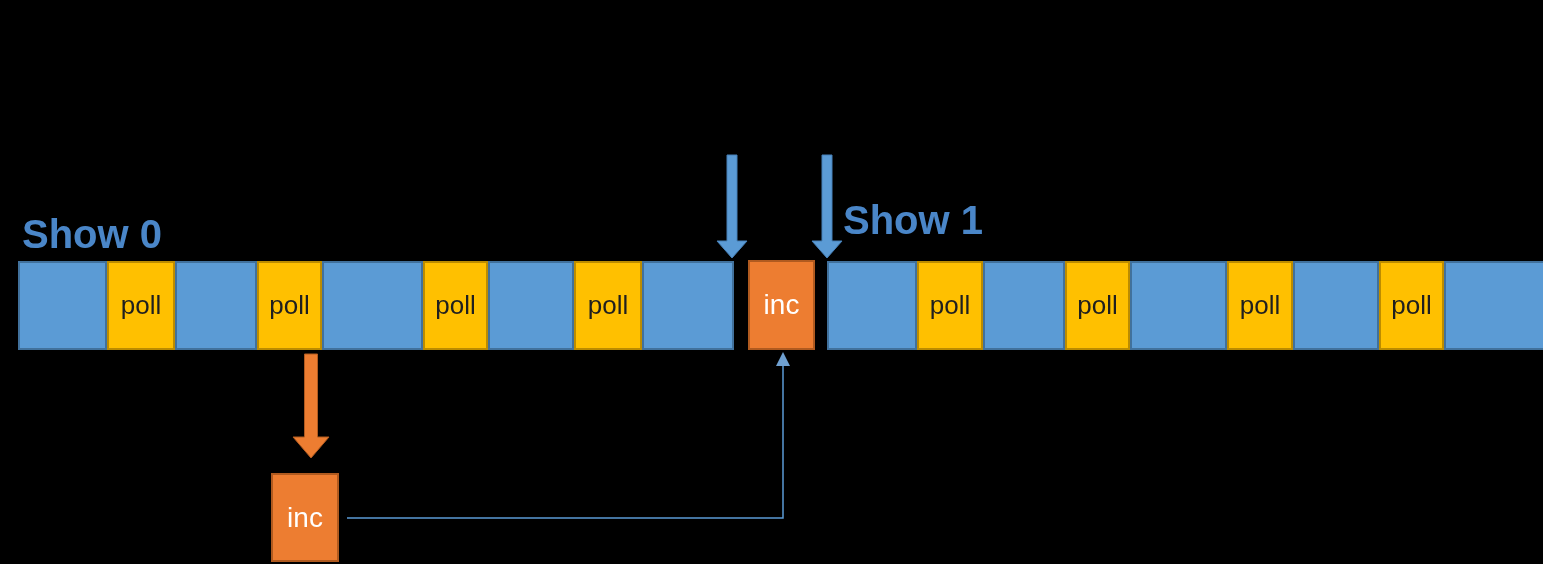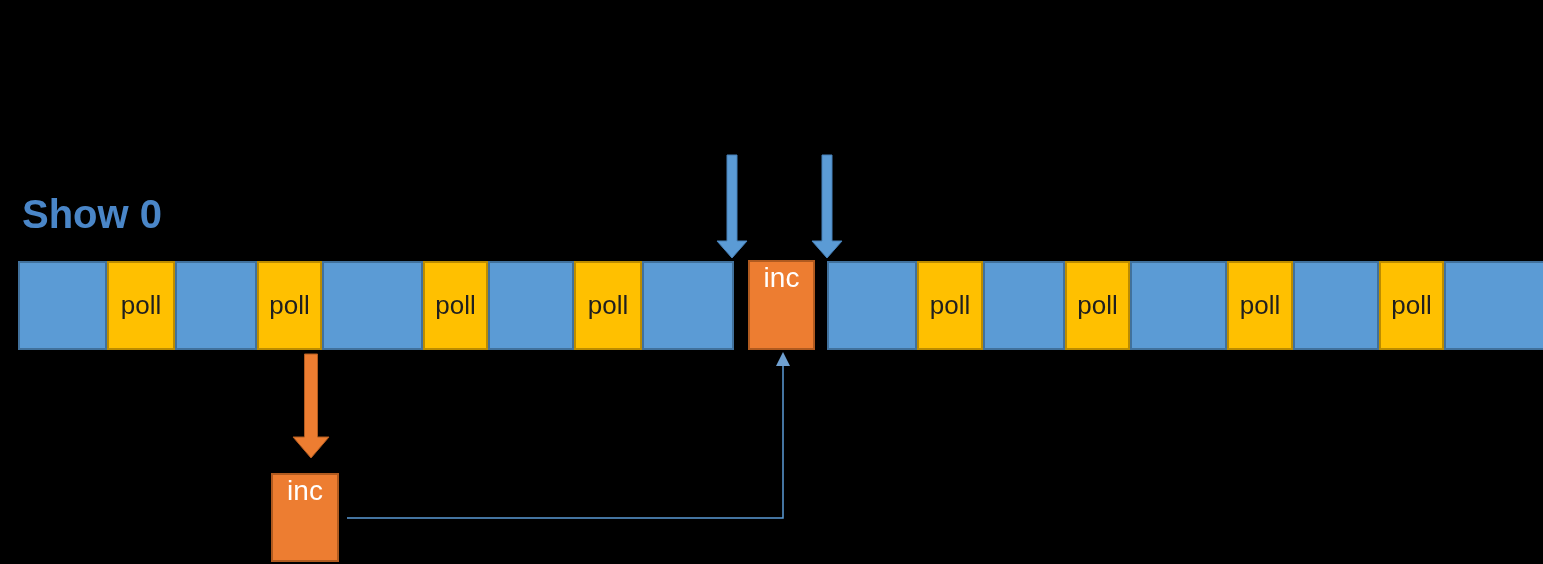--- a/index.html
+++ b/index.html
@@ -39,40 +39,41 @@
   }
   .seg-poll .lbl{
     font-size:26px;
     color:var(--poll-text,#1f1f1f);
   }
   .inc-box{
     position:absolute;
     box-sizing:border-box;
     background:var(--orange,#ED7D31);
     border:2px solid var(--orange-border,#B05A1F);
-    display:flex;align-items:flex-start;justify-content:center;
+    display:flex;align-items:center;justify-content:center;
   }
   .inc-box .lbl{
     font-size:28px;
     color:var(--inc-text,#fff);
   }
   #overlay{
     position:absolute;
     left:0;top:0;
     width:1543px;height:564px;
     pointer-events:none;
   }
 </style>
 </head>
 <body>
 
 <div class="stage">
 
-  <div class="show-label" id="show0-label" style="left: 22px; top: 194px;">Show 0</div>
+  <div class="show-label" id="show0-label" style="left: 22px; top: 214px;">Show 0</div>
 
+  <div class="show-label" id="show1-label" style="left: 843px; top: 200px;">Show 1</div>
 
   <div class="timeline" id="bar-show0" style="top: 261px; height: 89px;">
       <div class="seg seg-run" style="left: 18px; width: 89px;"></div>
       <div class="seg seg-poll" style="left: 107px; width: 68px;">
         <span class="lbl">poll</span>
       </div>
       <div class="seg seg-run" style="left: 175px; width: 82px;"></div>
       <div class="seg seg-poll" style="left: 257px; width: 65px;">
         <span class="lbl">poll</span>
       </div>

